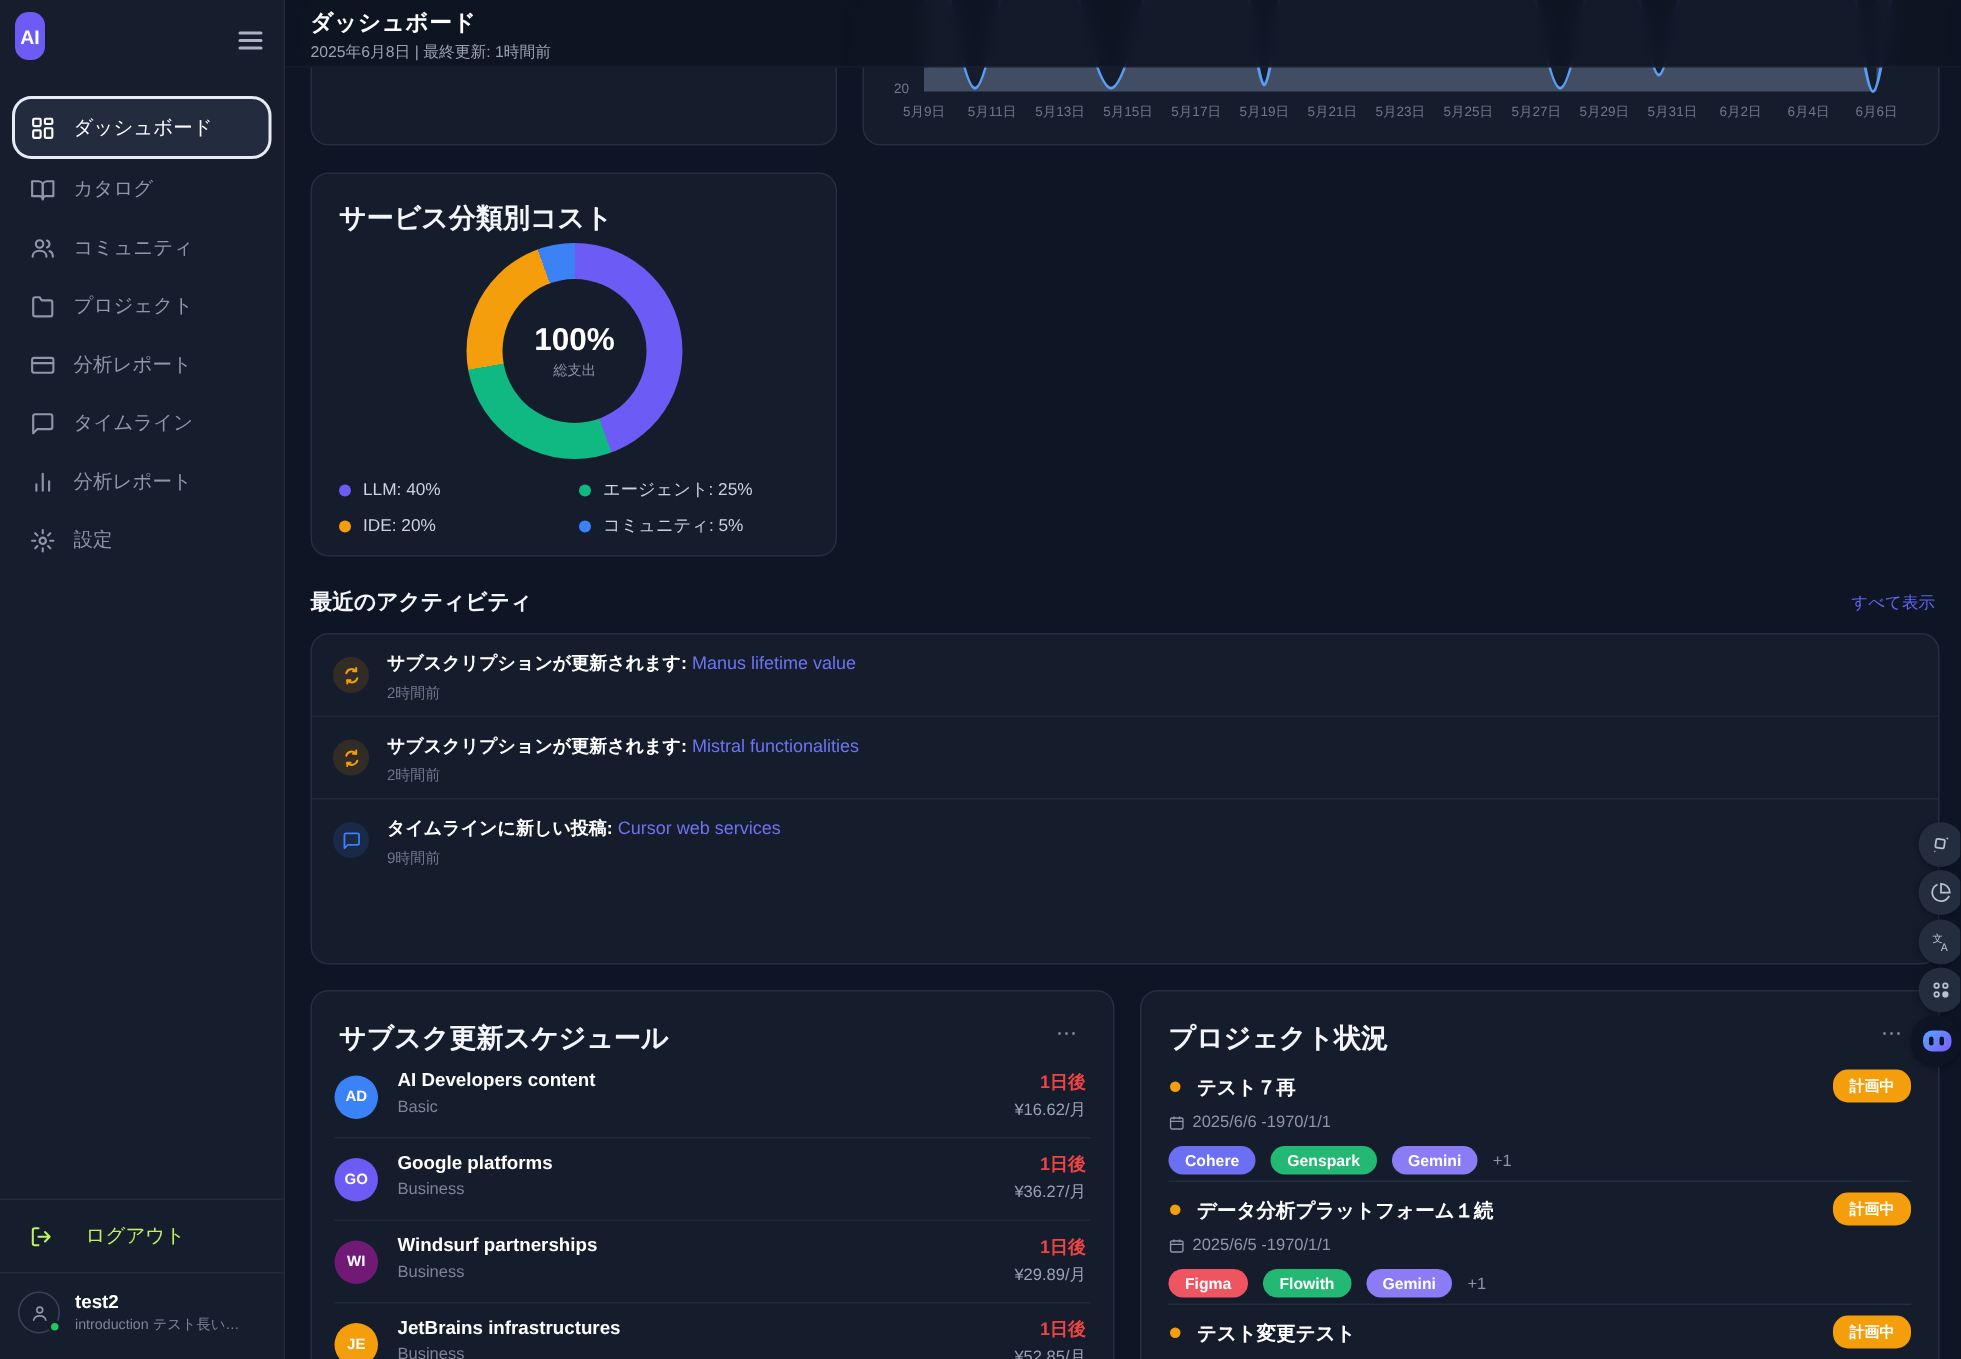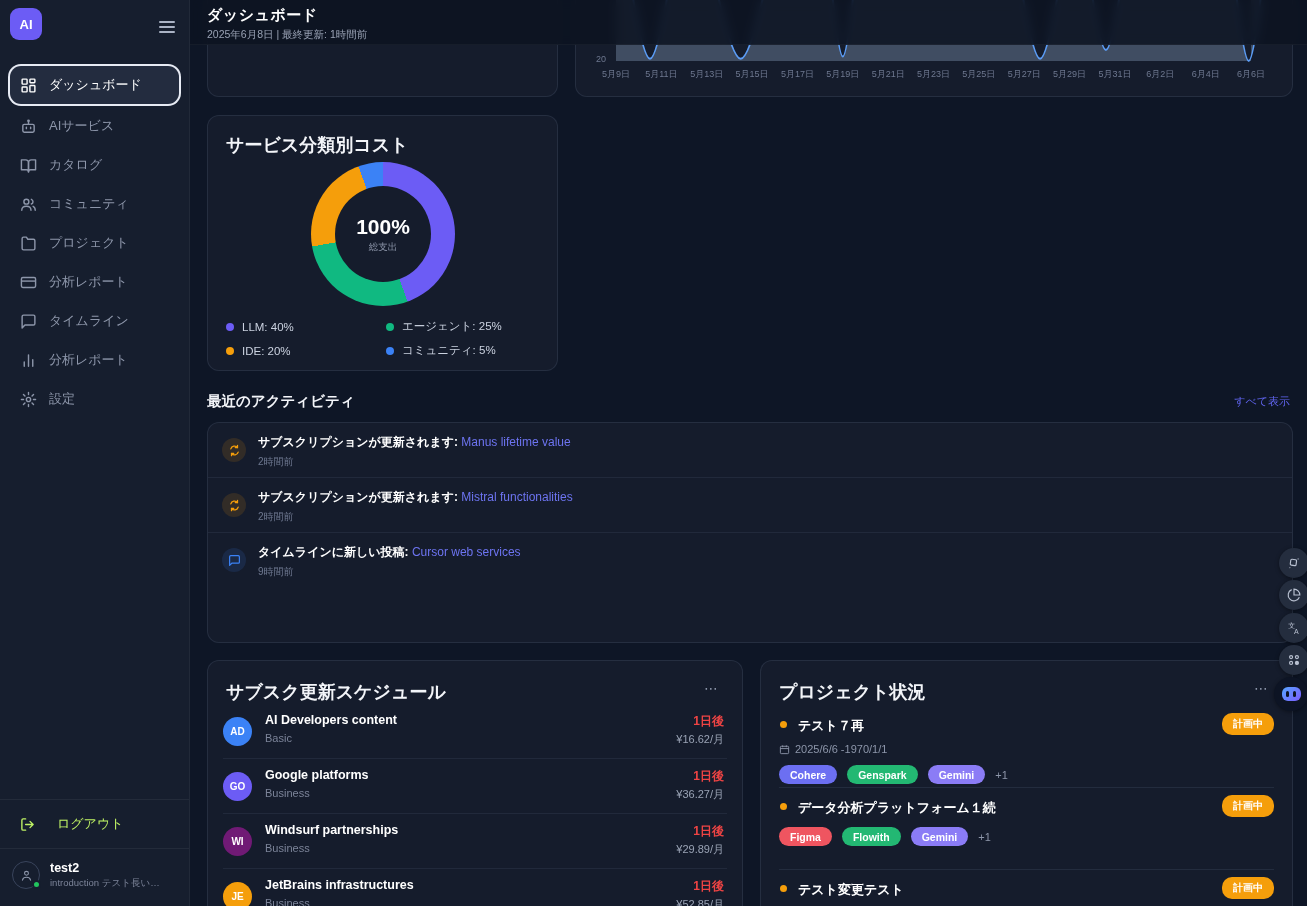--- a/index.html
+++ b/index.html
@@ -7,21 +7,21 @@
   .screen{
     position:relative; width:1307px; height:906px; overflow:hidden;
     background:#0e1626; font-family:"Liberation Sans","DejaVu Sans",sans-serif;
     color:#e5e9f2;
   }
   
   .sidebar{ position:absolute; left:0; top:0; width:190px; height:906px;
     background:#161e2e; border-right:1px solid rgba(255,255,255,.05); z-index:20;
     display:flex; flex-direction:column; }
   .side-top{ position:relative; height:58px; }
-  .logo{ position:absolute; left:10px; top:8px; width:32px; height:32px; border-radius:9px;
+  .logo{ position:absolute; left:10px; top:8px; width:20px; height:32px; border-radius:9px;
     background:#6c5cf5; color:#fff; font-weight:bold; font-size:13px;
     display:flex; align-items:center; justify-content:center; }
   .hamburger{ position:absolute; right:14px; top:18px; width:16px; height:12px; cursor:pointer; color:#aab3c5;}
   .hamburger span{ display:block; height:1.6px; background:currentColor; margin:3.4px 0; border-radius:1px;}
   .nav{ padding:6px 10px; }
   .nav-item{ display:flex; align-items:center; gap:12px; height:38px; padding:0 10px;
     border-radius:11px; color:#8d96aa; font-size:13px; margin-bottom:1px; cursor:pointer; }
   .nav-item.active{ background:#232c3f; color:#fff; box-shadow:0 0 0 2px #e7ebf4; margin:2px 0 3px; }
   .nav-item svg{ flex:0 0 auto; }
   .side-bottom{ margin-top:auto; }
@@ -265,20 +265,27 @@
         <span class="tag" style="background: rgb(139, 124, 246);">Gemini</span>
         <span class="tag tag-extra">+1</span>
       </div>
     </div>
     <div class="proj-sep" style="top:126px;"></div>
 
     <div class="proj" style="top:137px;">
       <span class="proj-dot"></span>
       <span class="proj-name">データ分析プラットフォーム１続</span>
       <span class="proj-badge" style="background: rgb(245, 158, 11);">計画中</span>
+      <div class="proj-date">
+        <svg width="11" height="11" viewBox="0 0 24 24" fill="none" stroke="#8d96aa" stroke-width="2">
+            <rect x="3" y="5" width="18" height="16" rx="2"></rect>
+            <path d="M3 10h18M8 3v4M16 3v4"></path>
+          </svg>
+        <span>2025/6/5 -1970/1/1</span>
+      </div>
       <div class="proj-tags">
         <span class="tag" style="background: rgb(239, 85, 96);">Figma</span>
         <span class="tag" style="background: rgb(35, 184, 115);">Flowith</span>
         <span class="tag" style="background: rgb(139, 124, 246);">Gemini</span>
         <span class="tag tag-extra">+1</span>
       </div>
     </div>
     <div class="proj-sep" style="top:208px;"></div>
 
     <div class="proj" style="top:219px;">
@@ -305,28 +312,20 @@
     </div>
     <div class="nav">
       <div class="nav-item active">
         <svg width="17" height="17" viewBox="0 0 24 24" fill="none" stroke="currentColor" stroke-width="2" stroke-linejoin="round">
             <rect x="3" y="3" width="7" height="7" rx="1"></rect>
             <rect x="14" y="3" width="7" height="5" rx="1"></rect>
             <rect x="14" y="12" width="7" height="9" rx="1"></rect>
             <rect x="3" y="14" width="7" height="7" rx="1"></rect>
           </svg>
         <span>ダッシュボード</span>
-      </div>
-      <div class="nav-item">
-        <svg width="17" height="17" viewBox="0 0 24 24" fill="none" stroke="currentColor" stroke-width="2" stroke-linecap="round" stroke-linejoin="round">
-            <rect x="4" y="9" width="16" height="11" rx="2"></rect>
-            <path d="M12 5v4M9 13v2M15 13v2"></path>
-            <circle cx="12" cy="4" r="1"></circle>
-          </svg>
-        <span>AIサービス</span>
       </div>
       <div class="nav-item">
         <svg width="17" height="17" viewBox="0 0 24 24" fill="none" stroke="currentColor" stroke-width="2" stroke-linejoin="round">
             <path d="M2 4h6a4 4 0 0 1 4 4v13a3 3 0 0 0-3-3H2z"></path>
             <path d="M22 4h-6a4 4 0 0 0-4 4v13a3 3 0 0 1 3-3h7z"></path>
           </svg>
         <span>カタログ</span>
       </div>
       <div class="nav-item">
         <svg width="17" height="17" viewBox="0 0 24 24" fill="none" stroke="currentColor" stroke-width="2" stroke-linecap="round">

